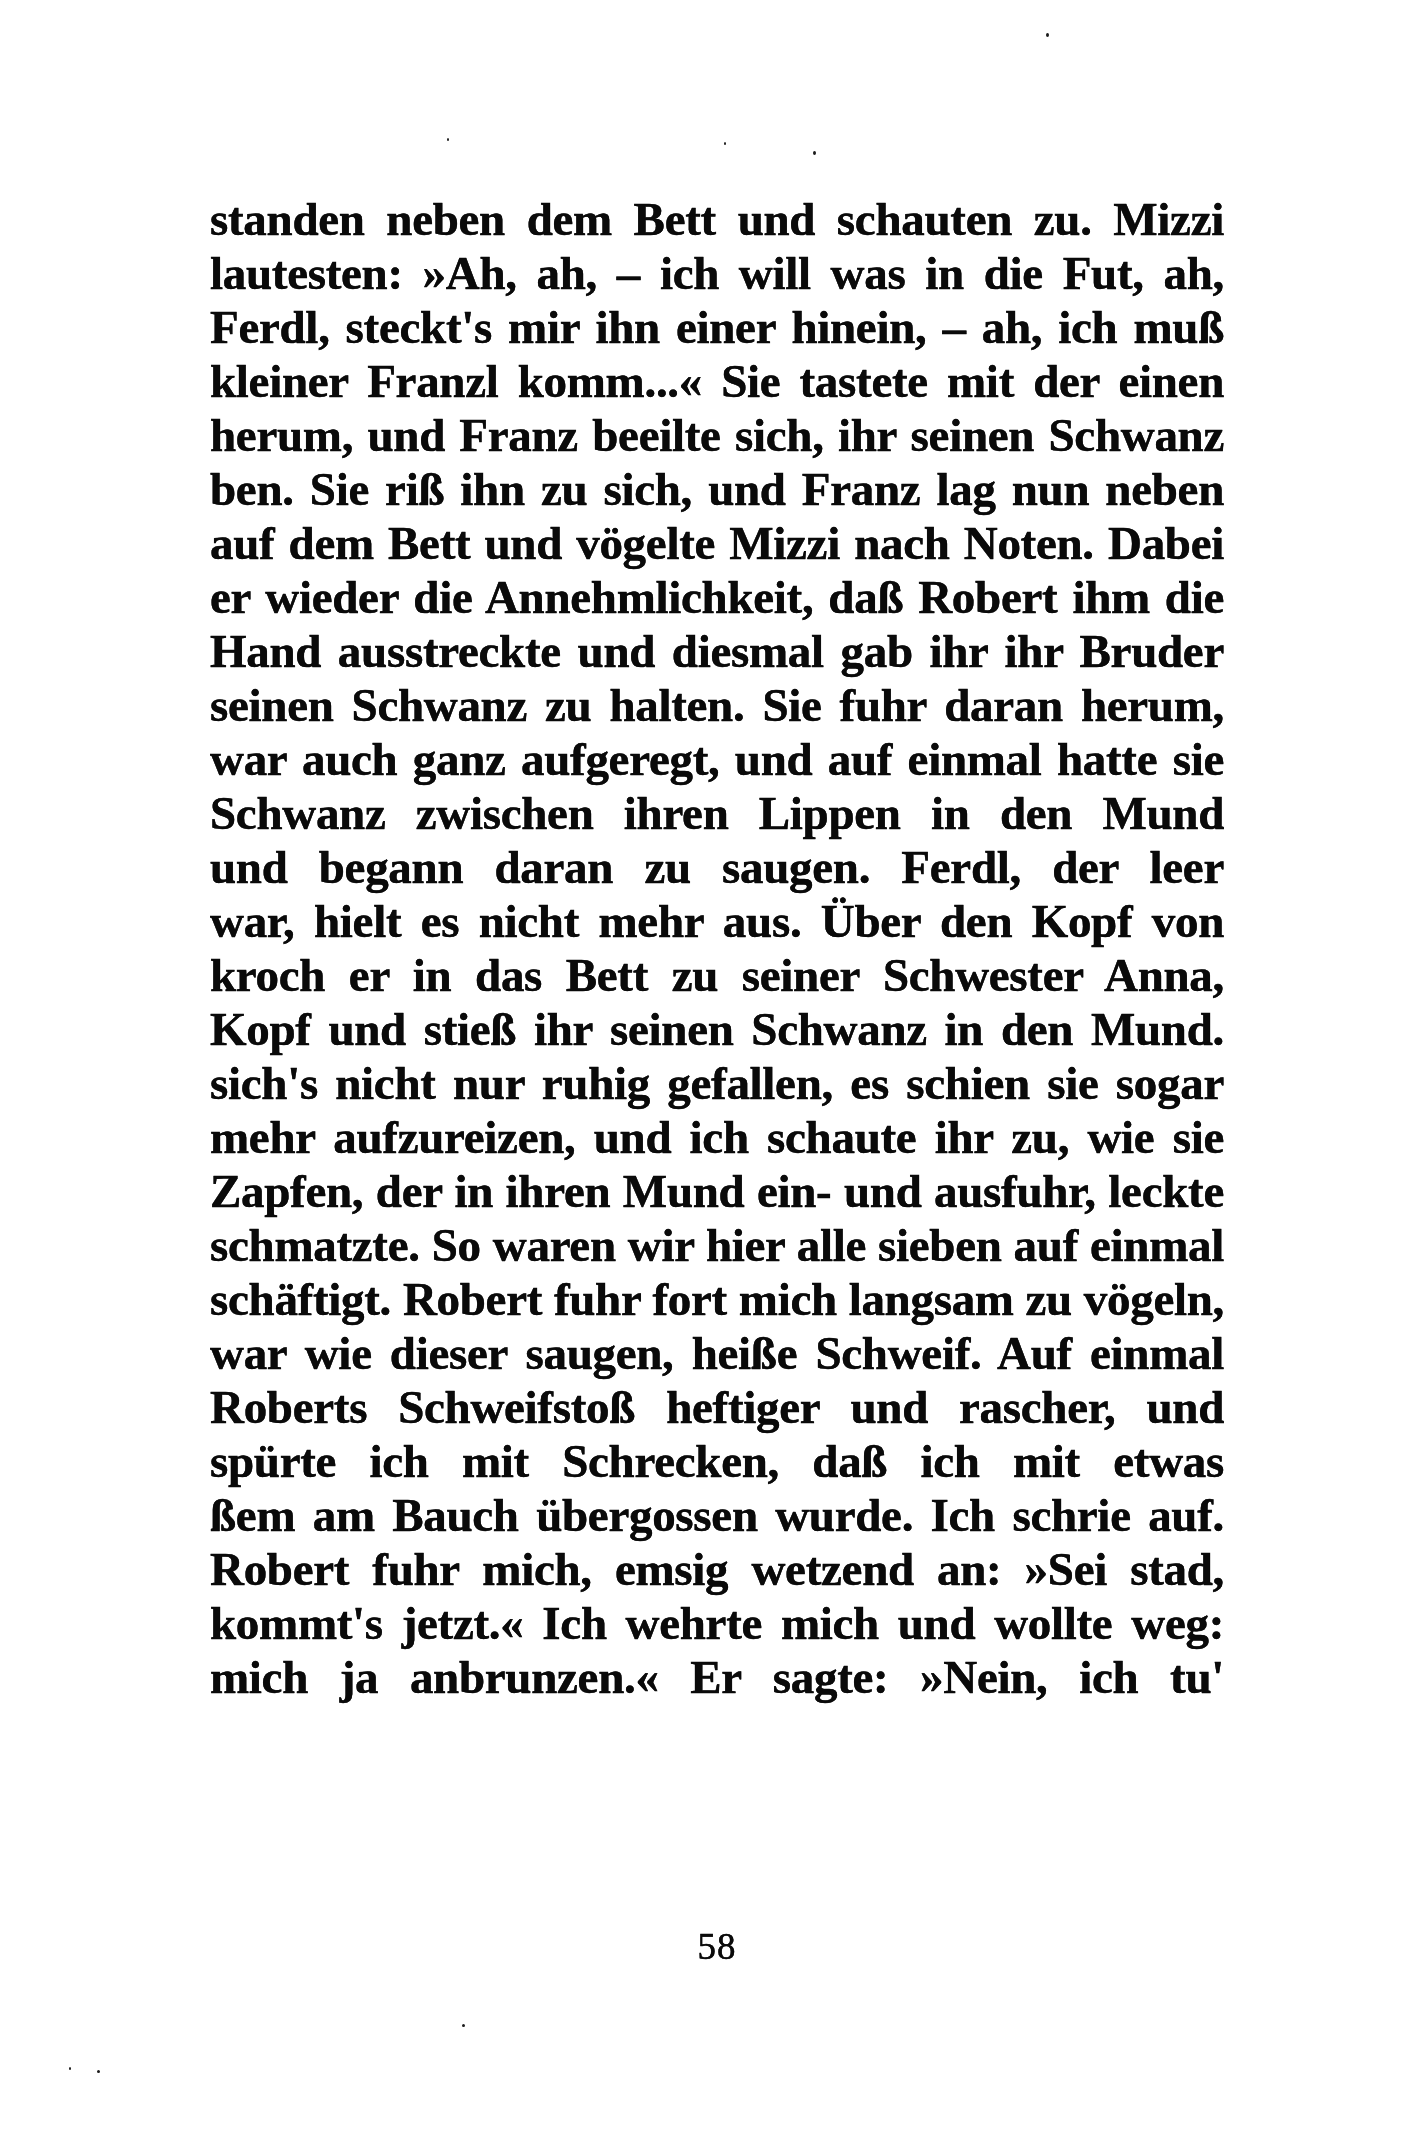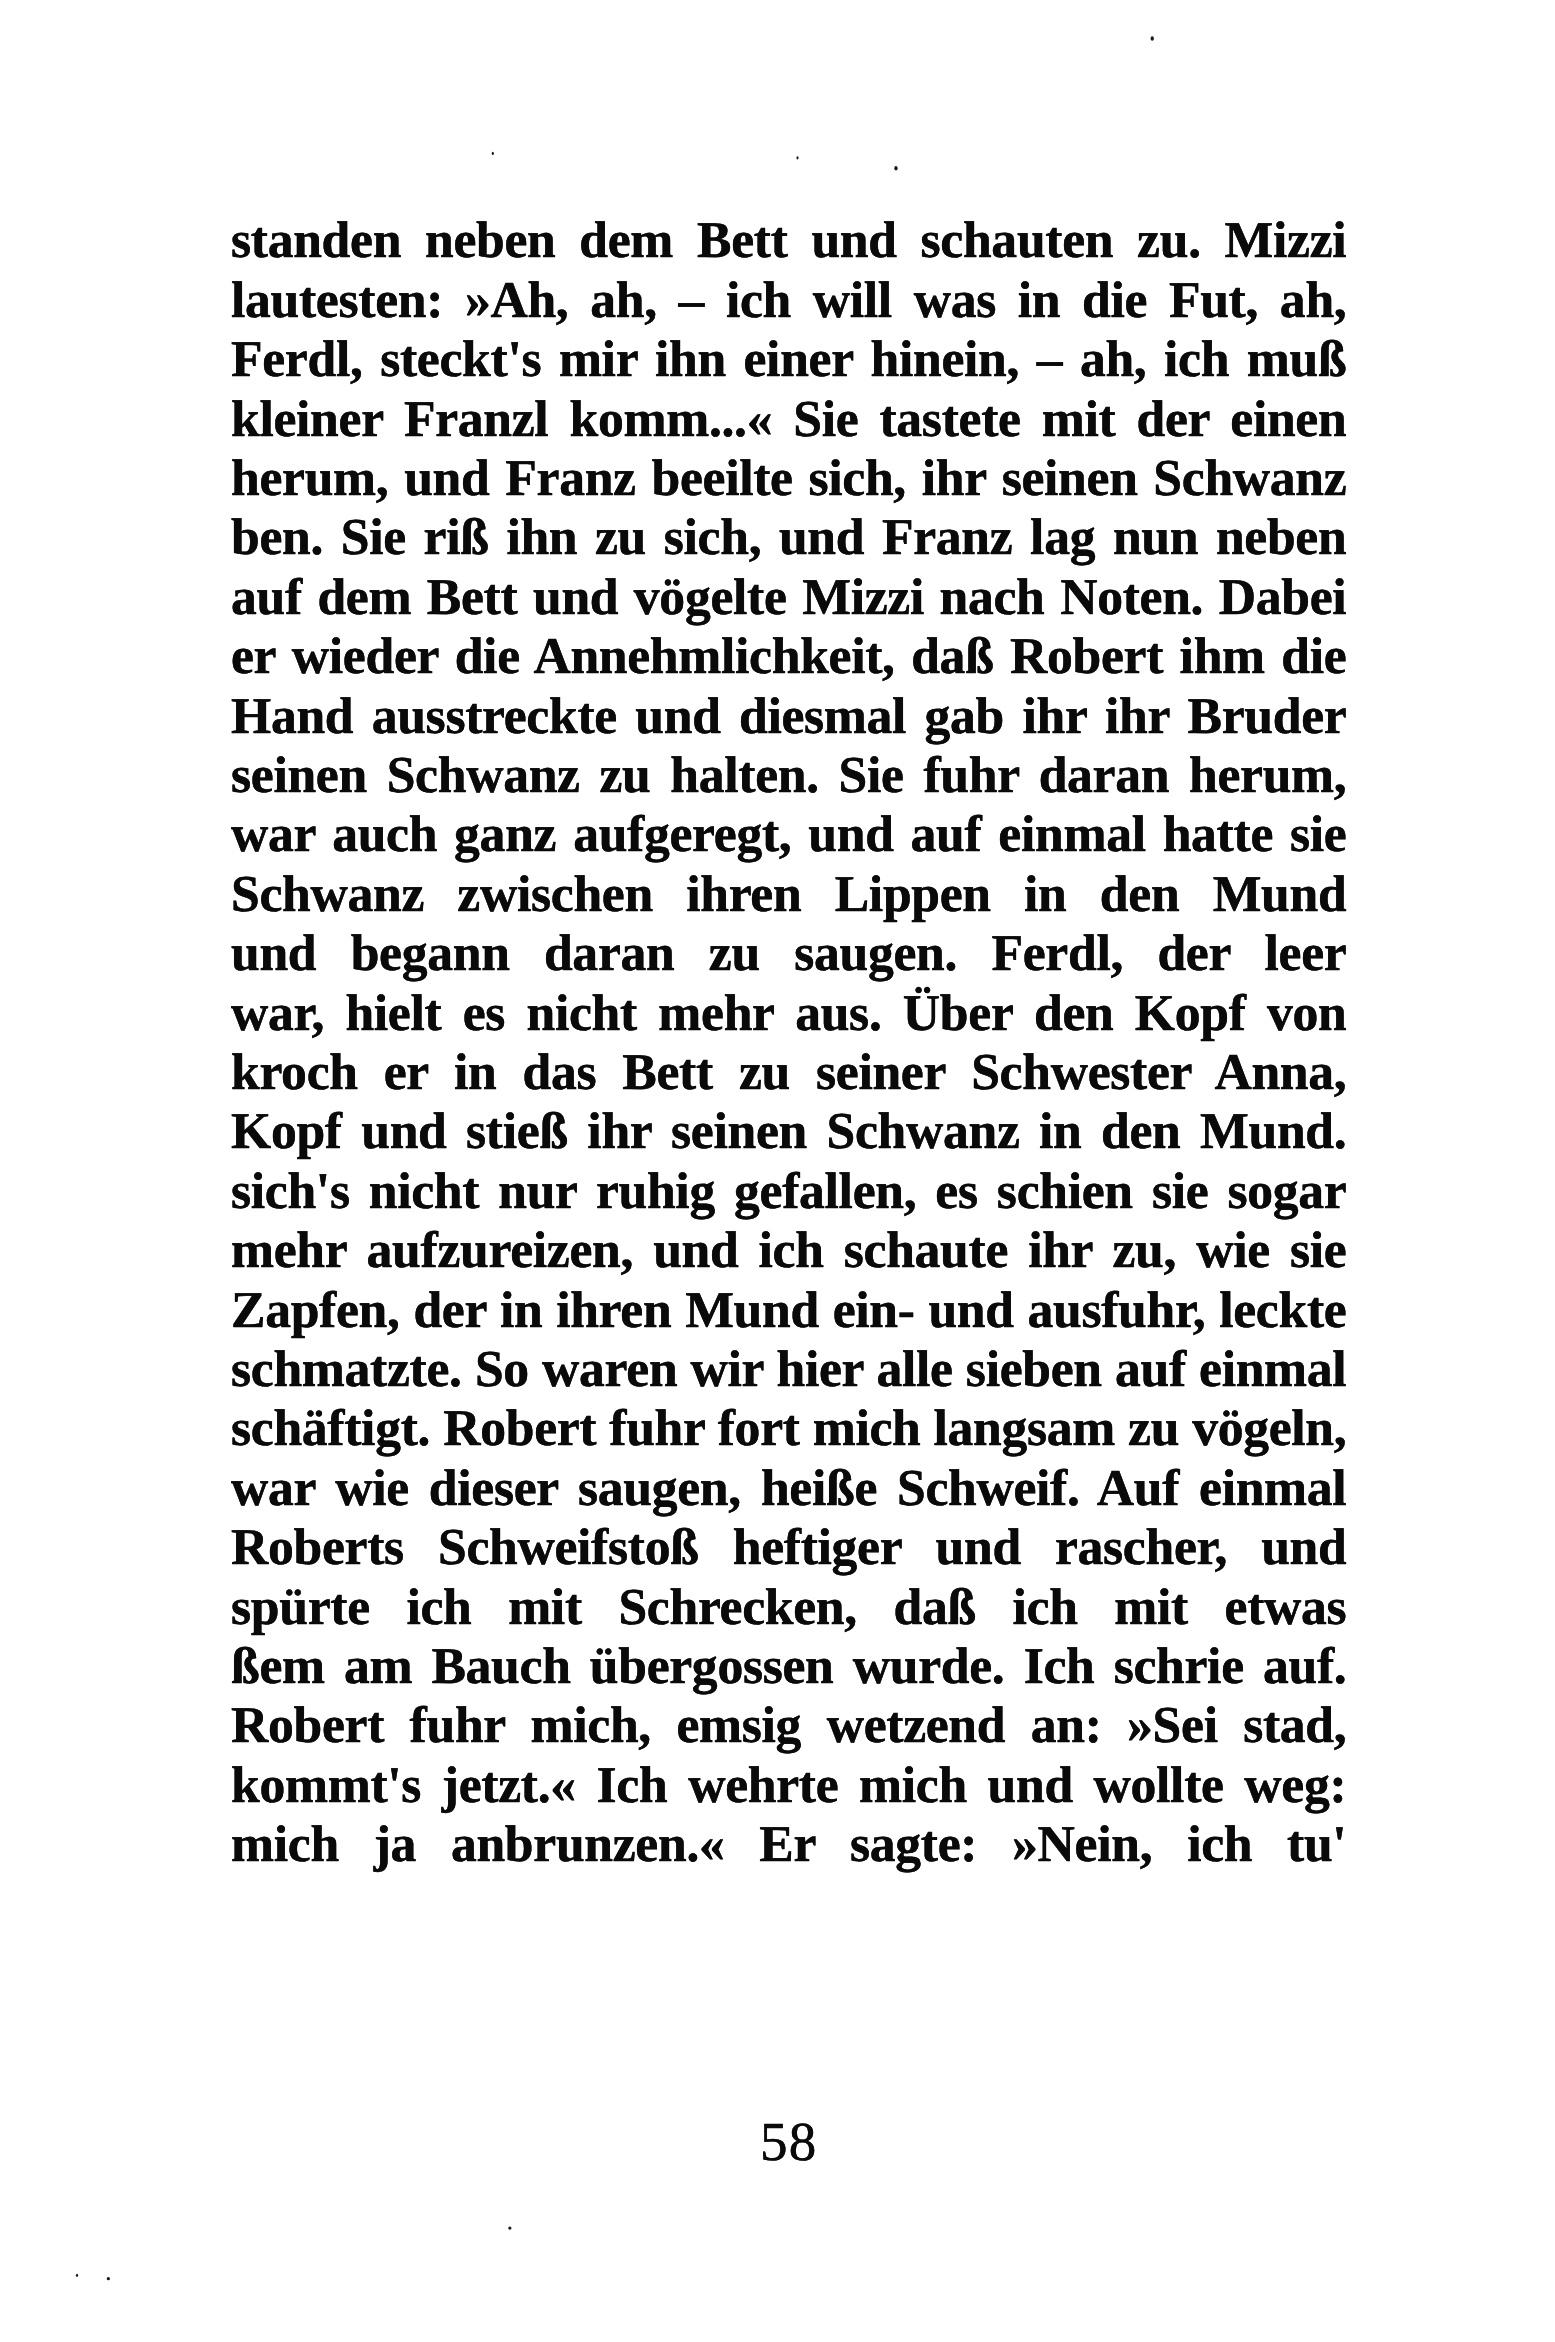--- a/index.html
+++ b/index.html
@@ -40,21 +40,21 @@
     overflow: hidden;
     white-space: normal;
     height: 54px;
   }
   .page-number {
     position: absolute;
     left: 210px;
     top: 1922px;
     width: 1014px;
     text-align: center;
-    font-size: 50px;
+    font-size: 37px;
     line-height: 50px;
     letter-spacing: 1px;
     -webkit-text-stroke: 0.4px #0a0a0a;
     text-shadow: 0 0 0.5px rgba(0,0,0,0.85);
   }
   .speck {
     position: absolute;
     background: #1b1b1b;
     border-radius: 50%;
   }

